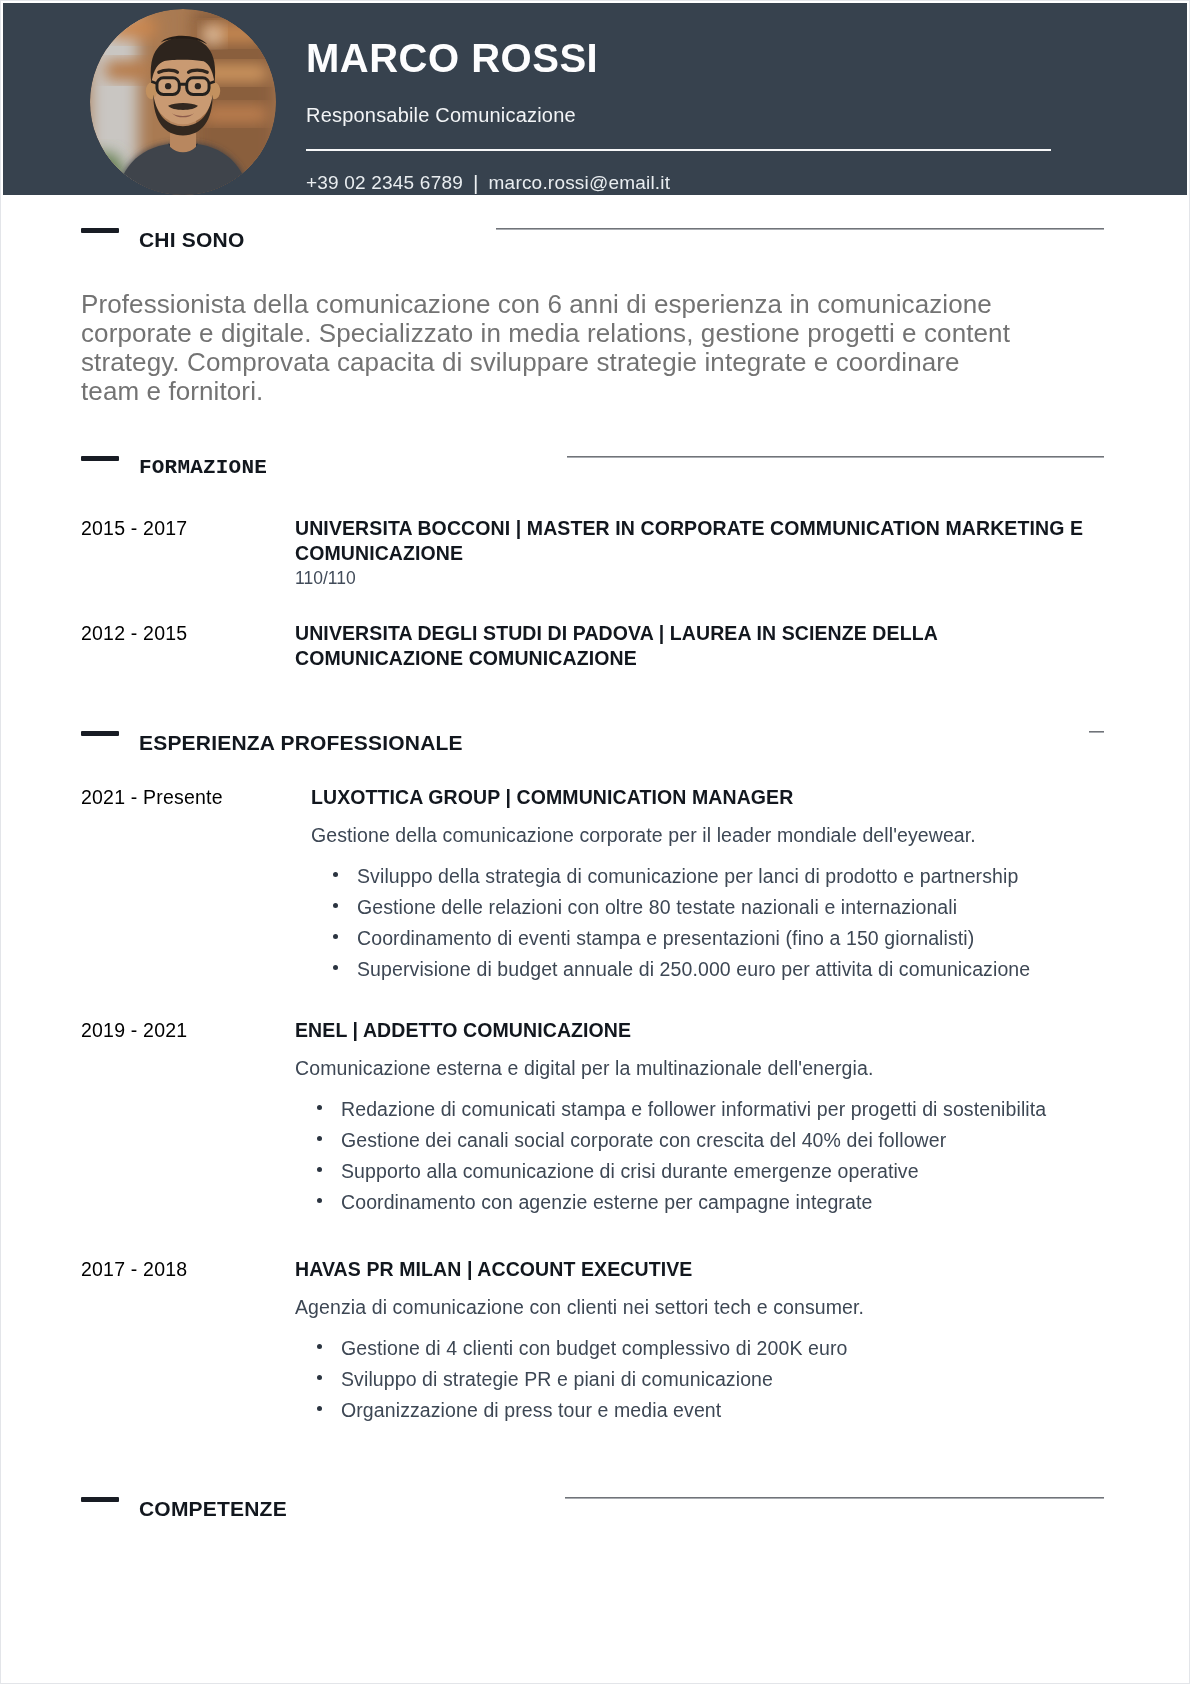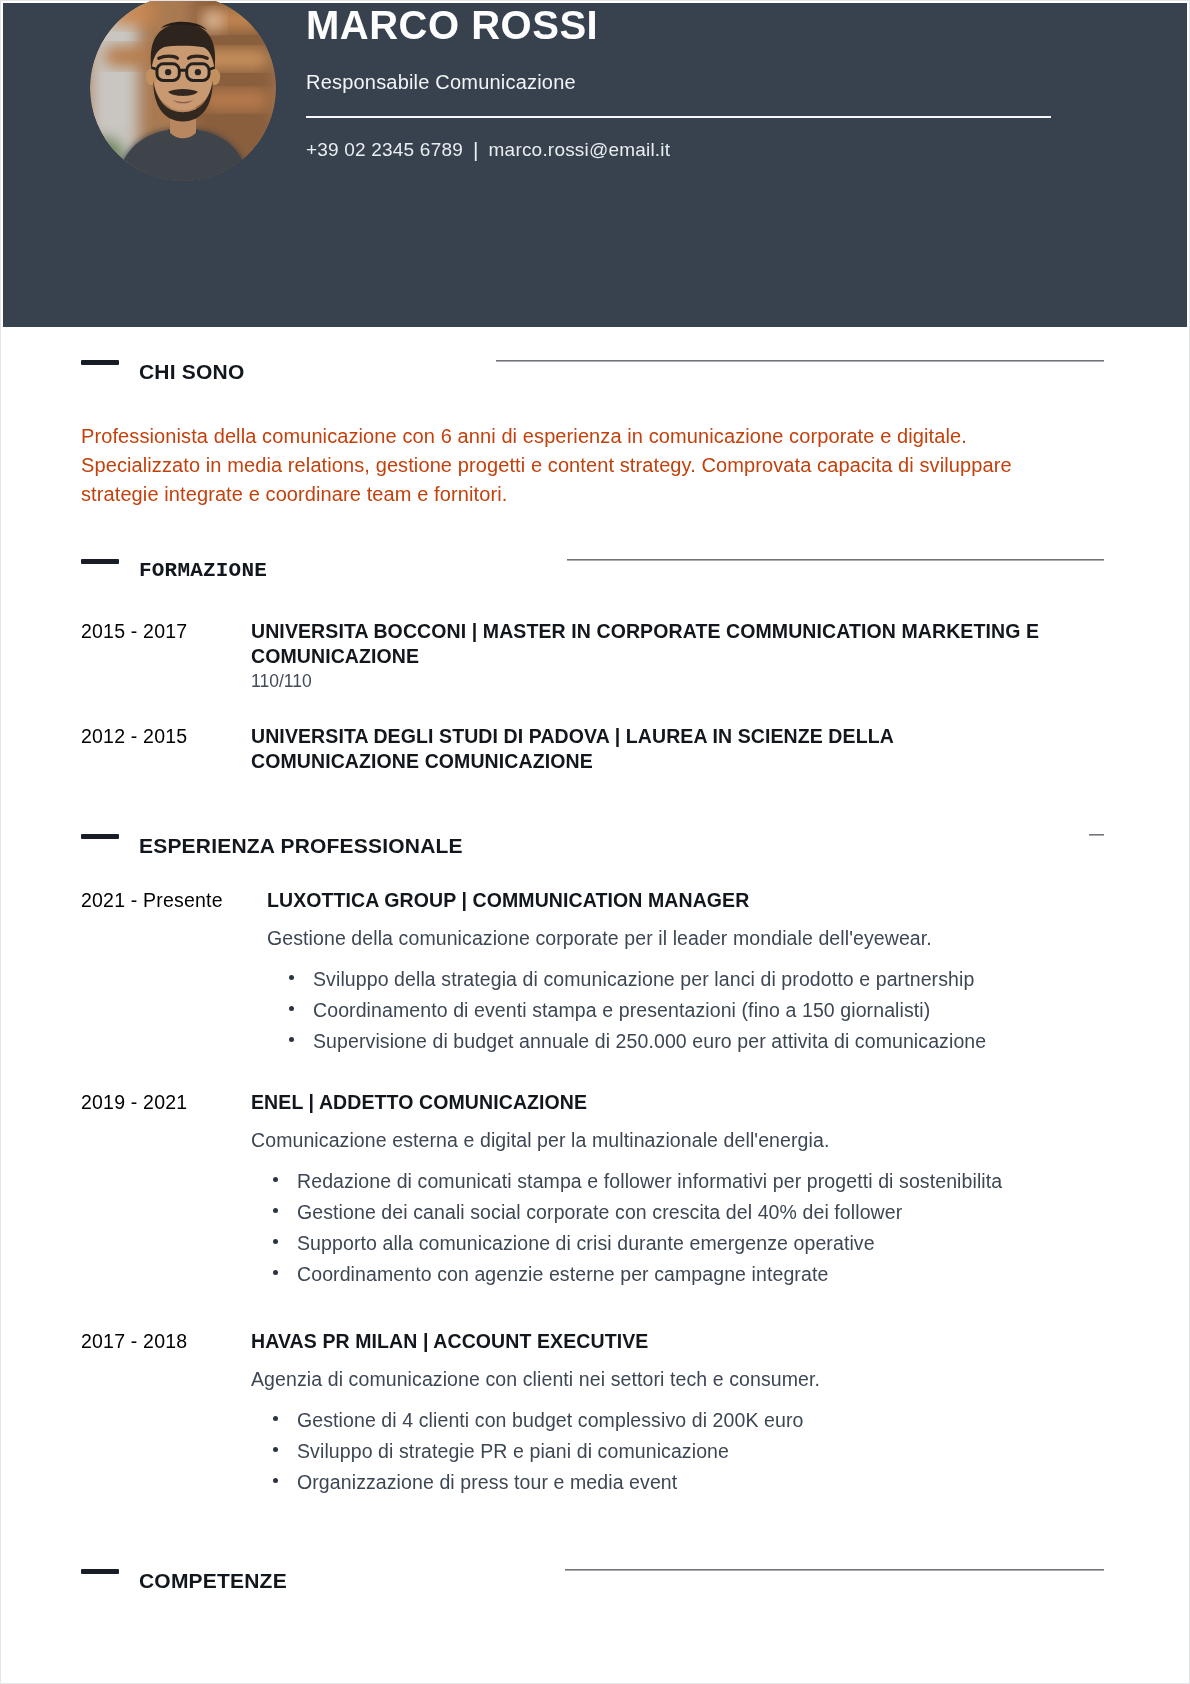--- a/index.html
+++ b/index.html
@@ -12,24 +12,24 @@
     height: 1684px;
     background: #ffffff;
     border: 1px solid #e3e5e9;
     overflow: hidden;
     margin: 0 auto;
   }
 
   
   .header {
     margin: 2px 2px 0 2px;
-    height: 324px;
+    height: 192px;
     background: #37424e;
     display: flex;
-    align-items: flex-start;
+    align-items: flex-end;
   }
   .avatar-wrap {
     width: 186px; height: 186px;
     border-radius: 50%;
     overflow: hidden;
     margin-left: 87px;
     margin-top: -8px;
     flex: 0 0 auto;
   }
   .avatar-wrap svg { display: block; width: 100%; height: 100%; }
@@ -98,43 +98,43 @@
     flex: 0 0 auto;
   }
   .line-about   { width: 608px; }
   .line-edu     { width: 537px; }
   .line-exp     { width: 15px; }
   .line-skills  { width: 539px; }
 
   .about-heading   { margin-top: 33px; }
   .about-text {
     margin-top: 36px;
-    font-size: 20px;
+    font-size: 26px;
     line-height: 29px;
-    color: #c2410c;
+    color: #737373;
     max-width: 940px;
     letter-spacing: 0.1px;
   }
 
   .edu-heading { margin-top: 50px; font-family: Liberation Mono, monospace; }
   .exp-heading { margin-top: 60px; }
   .skills-heading { margin-top: 68px; }
 
   .entry {
     display: flex;
     align-items: flex-start;
   }
   .entry-period {
     flex: 0 0 170px;
     font-size: 19.5px;
     color: #000000;
     letter-spacing: 0.2px;
     line-height: 25px;
   }
-  .entry-content { flex: 1 1 auto; min-width: 0; }
+  .entry-content { flex: 1 1 auto; min-width: 0; margin-left: 44px; }
   .entry-title {
     font-size: 19.5px;
     font-weight: bold;
     color: #12171e;
     text-transform: uppercase;
     line-height: 25px;
     letter-spacing: 0.1px;
     max-width: 790px;
   }
   .entry-note {
@@ -293,20 +293,24 @@
       <div class="entry-content">
         <div class="entry-title">LUXOTTICA GROUP | COMMUNICATION MANAGER</div>
         <div class="entry-desc">Gestione della comunicazione corporate per il leader mondiale dell'eyewear.</div>
         <ul class="bullets">
           <li class="bullet-item">
               <span class="bullet-dot"></span>
               <span>Sviluppo della strategia di comunicazione per lanci di prodotto e partnership</span>
             </li>
           <li class="bullet-item">
               <span class="bullet-dot"></span>
+              <span>Gestione delle relazioni con oltre 80 testate nazionali e internazionali</span>
+            </li>
+          <li class="bullet-item">
+              <span class="bullet-dot"></span>
               <span>Coordinamento di eventi stampa e presentazioni (fino a 150 giornalisti)</span>
             </li>
           <li class="bullet-item">
               <span class="bullet-dot"></span>
               <span>Supervisione di budget annuale di 250.000 euro per attivita di comunicazione</span>
             </li>
         </ul>
       </div>
     </div>
 

